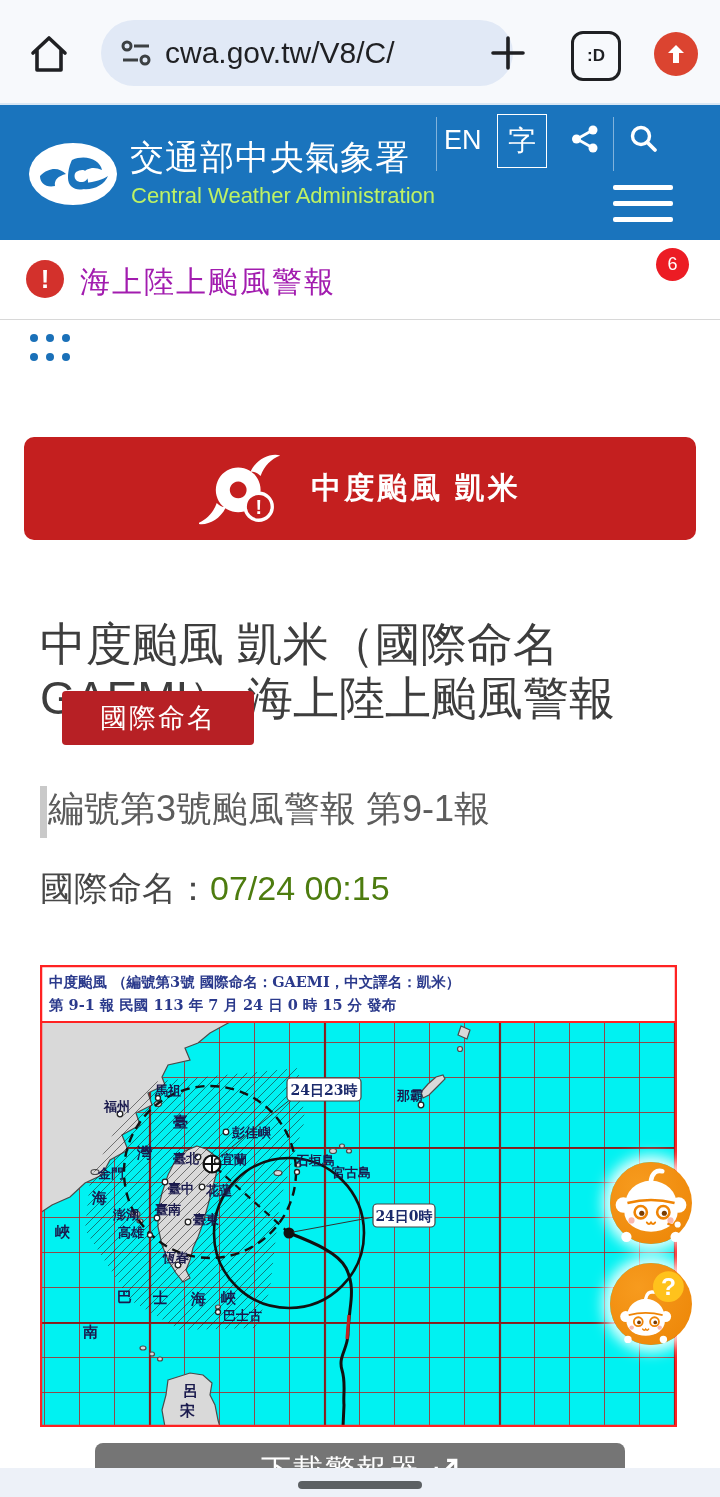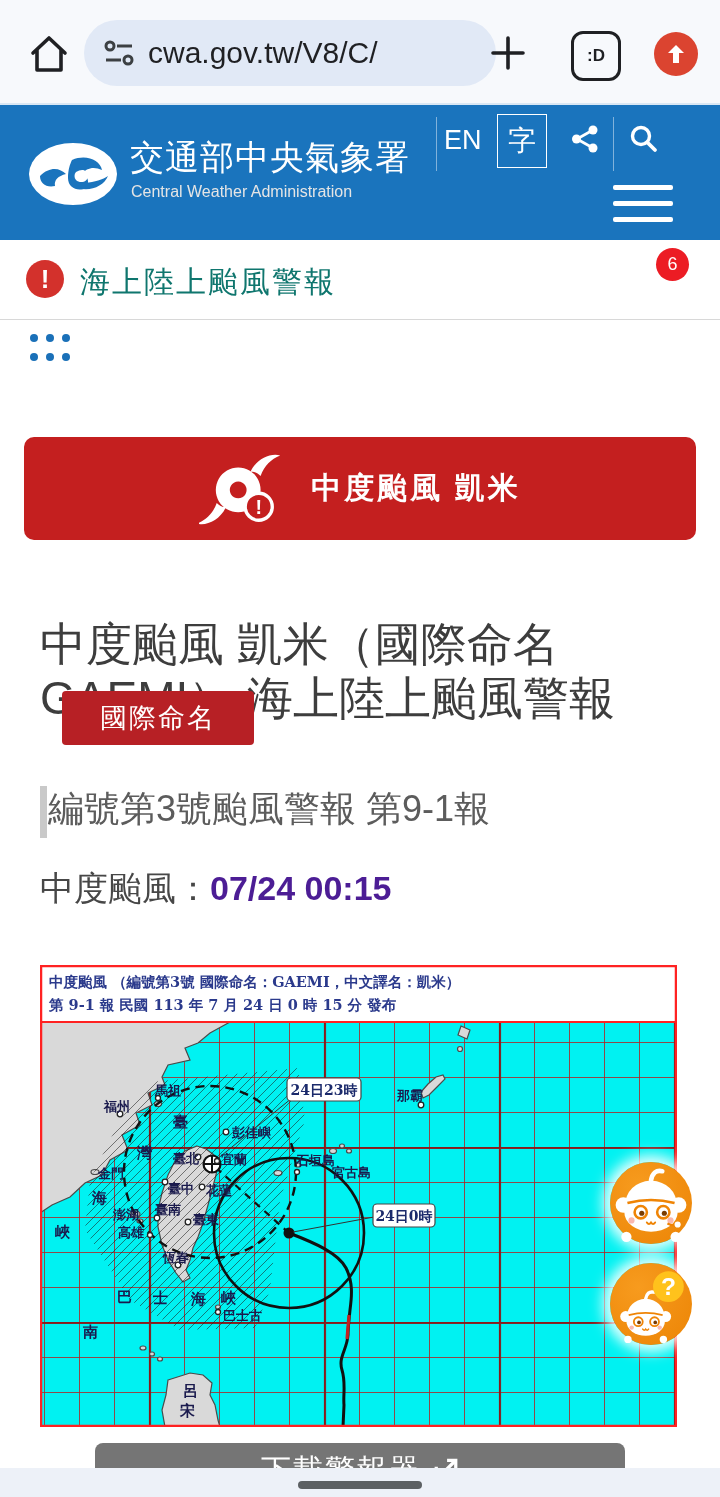--- a/index.html
+++ b/index.html
@@ -1,57 +1,57 @@
 <!DOCTYPE html>
 <html><head>
 <meta charset="utf-8">
 <style>
   html,body{margin:0;padding:0;}
   body{width:720px;height:1497px;background:#fff;font-family:"Liberation Sans",sans-serif;overflow:hidden;}
   .screen{position:relative;width:720px;height:1497px;background:#fff;overflow:hidden;}
   
   .browser-bar{position:absolute;left:0;top:0;width:720px;height:103px;background:#f7f9fc;border-bottom:2px solid #d9e7f4;}
   .home-icon{position:absolute;left:28px;top:33px;width:42px;height:42px;}
-  .url-pill{position:absolute;left:84px;top:20px;width:412px;height:66px;border-radius:33px;background:#e1e9f6;display:flex;align-items:center;}
+  .url-pill{position:absolute;left:101px;top:20px;width:412px;height:66px;border-radius:33px;background:#e1e9f6;display:flex;align-items:center;}
   .site-info-icon{margin-left:20px;width:30px;height:30px;flex:0 0 auto;}
   .url-text{margin-left:14px;font-size:30px;color:#1f2023;white-space:nowrap;}
   .newtab-icon{position:absolute;left:487px;top:32px;width:42px;height:42px;}
   .tabs-button{position:absolute;left:571px;top:31px;width:44px;height:44px;border:3.5px solid #1f2023;border-radius:12px;display:flex;align-items:center;justify-content:center;font-size:17px;font-weight:bold;color:#1f2023;}
   .update-button{position:absolute;left:654px;top:32px;width:44px;height:44px;border-radius:50%;background:#db4430;display:flex;align-items:center;justify-content:center;}
   
   .site-header{position:absolute;left:0;top:105px;width:720px;height:135px;background:#1a74bd;}
   .logo{position:absolute;left:28px;top:37px;width:90px;height:64px;}
   .agency-zh{position:absolute;left:130px;top:30px;font-size:34px;font-weight:normal;color:#fff;letter-spacing:1px;}
-  .agency-en{position:absolute;left:131px;top:78px;font-size:16px;color:#e5e5e5;}
+  .agency-en{position:absolute;left:131px;top:78px;font-size:22px;color:#bef264;}
   .hdr-divider{position:absolute;top:12px;width:1px;height:54px;background:rgba(255,255,255,.45);}
   .lang-btn{position:absolute;left:444px;top:20px;font-size:27px;color:#fff;}
   .fontsize-btn{position:absolute;left:497px;top:9px;width:48px;height:52px;border:1.5px solid #fff;display:flex;align-items:center;justify-content:center;font-size:28px;color:#fff;}
   .share-btn{position:absolute;left:571px;top:20px;width:28px;height:28px;}
   .search-btn{position:absolute;left:628px;top:18px;width:30px;height:30px;}
   .menu-btn{position:absolute;left:613px;top:78px;width:60px;height:42px;}
   .menu-btn span{position:absolute;left:0;width:60px;height:4.5px;background:#fff;border-radius:2px;}
   .menu-btn span:nth-child(1){top:2px;} .menu-btn span:nth-child(2){top:18px;} .menu-btn span:nth-child(3){top:34px;}
   
   .alert-bar{position:absolute;left:0;top:240px;width:720px;height:79px;background:#fff;border-bottom:1px solid #d8d8d8;}
   .alert-icon{position:absolute;left:26px;top:20px;width:38px;height:38px;border-radius:50%;background:#d3312c;color:#fff;display:flex;align-items:center;justify-content:center;font-size:26px;font-weight:bold;}
-  .alert-title{position:absolute;left:80px;top:22px;font-size:30px;color:#0f766e;letter-spacing:2px;}
+  .alert-title{position:absolute;left:80px;top:22px;font-size:30px;color:#a21caf;letter-spacing:2px;}
   .expand-btn{position:absolute;left:587px;top:12px;width:85px;height:59px;background:#1064ab;border-radius:8px;color:#fff;font-size:30px;font-weight:bold;display:flex;align-items:center;justify-content:center;letter-spacing:2px;}
   .expand-badge{position:absolute;left:656px;top:8px;width:33px;height:33px;border-radius:50%;background:#ec1c24;color:#fff;font-size:18px;display:flex;align-items:center;justify-content:center;}
   .drag-dots{position:absolute;left:30px;top:334px;width:34px;height:30px;display:grid;grid-template-columns:repeat(3,1fr);grid-template-rows:repeat(2,1fr);gap:8px;}
   .drag-dots i{width:8px;height:8px;border-radius:50%;background:#1a70b8;}
   
   .typhoon-banner{position:absolute;left:24px;top:437px;width:672px;height:103px;background:#c41f1f;border-radius:10px;display:flex;align-items:center;justify-content:center;}
   .typhoon-banner .tlabel{color:#fff;font-size:30px;font-weight:bold;margin-left:28px;letter-spacing:3px;}
   
   .heading{position:absolute;left:40px;top:574px;width:655px;font-size:46px;font-weight:500;color:#3d3d3d;line-height:1.17;margin-top:44px;}
   .more-btn{position:absolute;left:62px;top:691px;width:192px;height:54px;background:#b72025;border-radius:4px;color:#fff;font-size:27px;display:flex;align-items:center;justify-content:center;letter-spacing:2px;}
   .report-bar{position:absolute;left:40px;top:786px;width:7px;height:52px;background:#c9c9c9;}
   .report-title{position:absolute;left:48px;top:785px;font-size:36px;font-weight:500;color:#5c5c5c;}
   .publish-line{position:absolute;left:40px;top:866px;font-size:34px;color:#474747;}
-  .publish-line b{color:#4c1d95;font-weight:bold;}
+  .publish-line b{color:#4d7c0f;font-weight:normal;}
   
   .map-wrap{position:absolute;left:40px;top:965px;width:637px;height:462px;}
   
   .mascot{position:absolute;width:82px;height:82px;border-radius:50%;background:radial-gradient(circle at 35% 30%,#f79b1e,#ec8405);box-shadow:0 0 14px 7px rgba(255,255,255,.9);}
   .mascot.m1{left:610px;top:1162px;} .mascot.m2{left:610px;top:1263px;}
   
   .download-btn{position:absolute;left:95px;top:1443px;width:530px;height:54px;background:#757575;border-radius:8px 8px 0 0;display:flex;align-items:center;justify-content:center;color:#fff;font-size:30px;letter-spacing:2px;}
   .download-btn svg{margin-left:12px;}
   .gesture-strip{position:absolute;left:0;top:1468px;width:720px;height:29px;background:#edf1f8;}
   .gesture-handle{position:absolute;left:298px;top:13px;width:124px;height:8px;border-radius:4px;background:#5c6063;}
@@ -147,21 +147,21 @@
     <span class="tlabel">中度颱風 凱米</span>
   </div>
 
   <div class="heading">中度颱風 凱米（國際命名 GAEMI） 海上陸上颱風警報</div>
   <div class="more-btn">
       <span>國際命名</span>
     </div>
   <div class="report-bar"></div>
   <div class="report-title">編號第3號颱風警報 第9-1報</div>
   <div class="publish-line">
-    <span>中度颱風：</span><b>07/24 00:15</b>
+    <span>國際命名：</span><b>07/24 00:15</b>
   </div>
 
   <div class="map-wrap">
     <svg width="637" height="462" viewBox="0 0 637 462">
       <defs>
         <pattern id="grid" width="35" height="35" x="5" y="8" patternUnits="userSpaceOnUse">
           <path d="M34.5,0 V35 M0,34.5 H35" stroke="#b22222" stroke-width="1" opacity="0.8" fill="none"></path>
         </pattern>
         <pattern id="hatch" width="9" height="9" patternUnits="userSpaceOnUse">
           <path d="M-1,10 L10,-1 M-1,1 L1,-1 M8,10 L10,8" stroke="#1a1a1a" stroke-width="1" opacity="0.55"></path>

